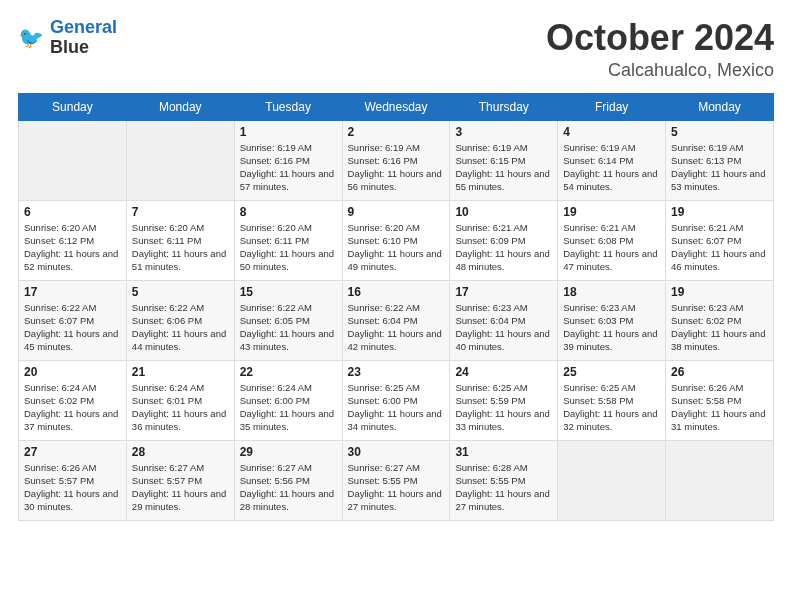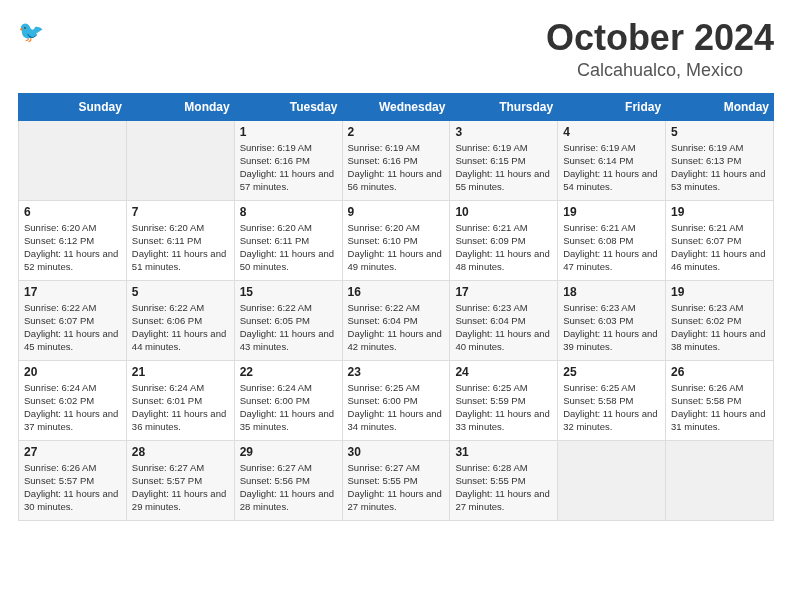--- a/index.html
+++ b/index.html
@@ -34,21 +34,21 @@
       line-height: 1.1;
     }
     .logo-text span {
       color: #2070c0;
     }
     .logo-bird {
       width: 28px;
       height: 28px;
     }
     .title-block {
-      text-align: center;
+      text-align: right;
     }
     .month-title {
       font-size: 36px;
       font-weight: bold;
       color: #333;
       line-height: 1.1;
     }
     .location-title {
       font-size: 18px;
       color: #555;
@@ -56,23 +56,23 @@
     }
     .calendar-table {
       width: 100%;
       border-collapse: collapse;
       font-size: 10.5px;
     }
     .calendar-table thead tr th {
       background: #2070c0;
       color: #fff;
       padding: 6px 4px;
-      text-align: right;
+      text-align: center;
       font-size: 12px;
-      font-weight: bold;
+      font-weight: normal;
       border: 1px solid #2070c0;
     }
     .calendar-table tbody tr td {
       border: 1px solid #ddd;
       padding: 4px 5px;
       vertical-align: top;
       width: 14.28%;
       min-height: 70px;
       height: 80px;
       background: #fff;
@@ -101,20 +101,23 @@
   </style>
 </head>
 <body>
 <div class="page">
 
   <div class="header">
     <div class="logo">
       <svg class="logo-bird" viewBox="0 0 32 32">
         <text y="24" font-size="24" fill="#2070c0">🐦</text>
       </svg>
+      <div class="logo-text">
+        <span>General</span><br><span style="color:#333">Blue</span>
+      </div>
     </div>
     <div class="title-block">
       <div class="month-title">October 2024</div>
       <div class="location-title">Calcahualco, Mexico</div>
     </div>
   </div>
 
   <table class="calendar-table">
     <thead>
       <tr>

